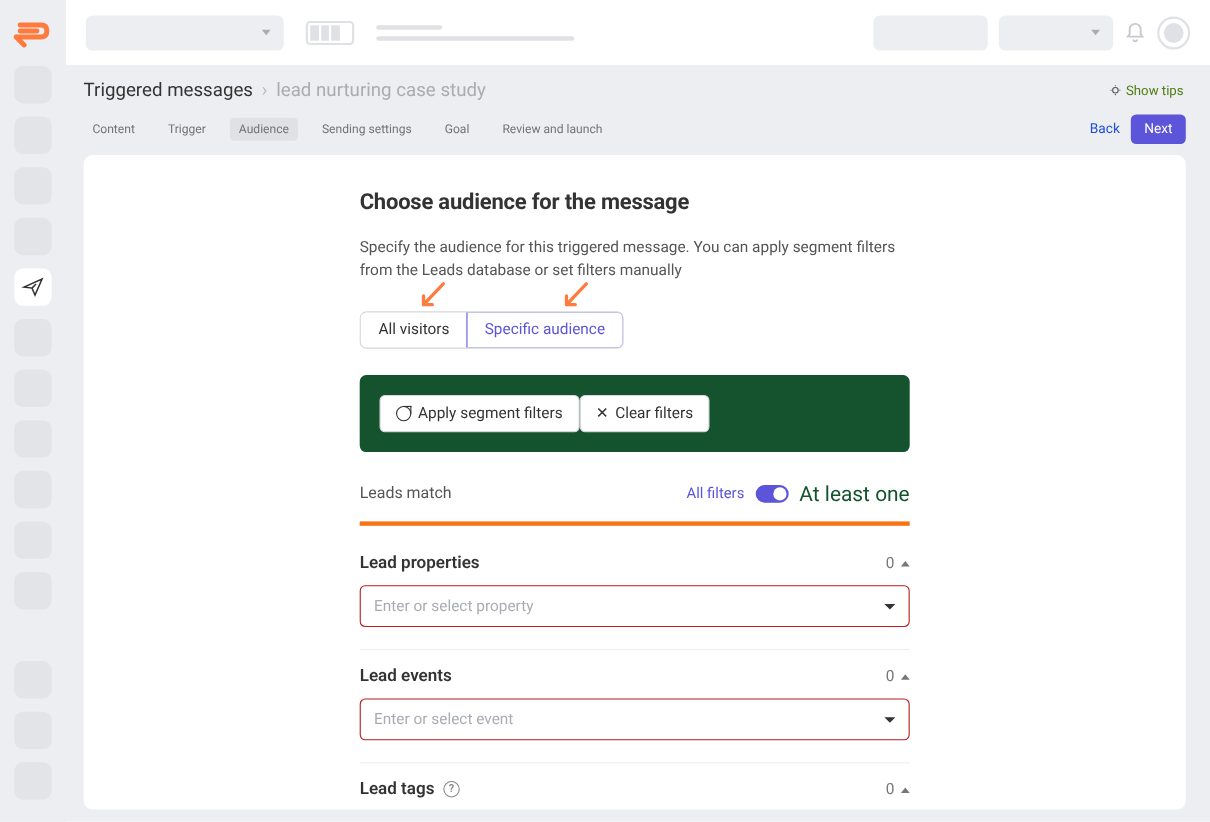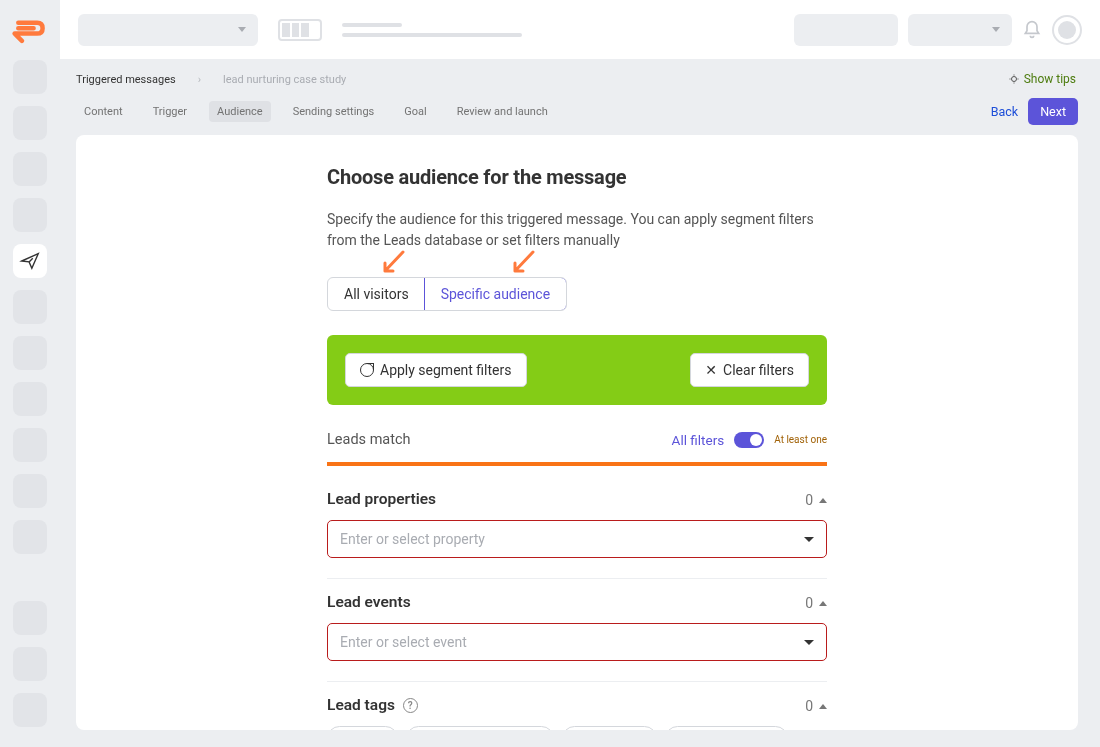--- a/index.html
+++ b/index.html
@@ -24,21 +24,21 @@
   .topbar-right { margin-left:auto; display:flex; align-items:center; gap:10px; }
   .topbtn { width:104px; height:32px; background:#eceef1; border-radius:6px; }
   .topbtn.sel { display:flex; align-items:center; justify-content:flex-end; padding-right:12px;}
   .avatar-ring { width:30px; height:30px; border:2px solid #dfe1e5; border-radius:50%; display:flex; align-items:center; justify-content:center;}
   .avatar-ring > div { width:18px; height:18px; background:#dfe1e5; border-radius:50%;}
   .chev { width:0;height:0;border-left:4px solid transparent;border-right:4px solid transparent;border-top:5px solid #a9acb2;}
 
   
   .page { padding-left:16px; padding-right:22px; overflow:hidden; flex:1; }
   .crumb-row { display:flex; align-items:center; justify-content:space-between; padding:12px 2px 8px 0;}
-  .crumbs { font-size:11px; color:#333; display:flex; align-items:center; gap:22px;}
+  .crumbs { font-size:17px; color:#333; display:flex; align-items:center; gap:8px;}
   .crumbs .sep { color:#b6b9be; }
   .crumb2 { color:#a9acb2; }
   .tips { font-size:12px; color:#4d7c0f; display:flex; align-items:center; gap:4px; }
 
   .tabs-row { display:flex; align-items:center; justify-content:space-between; padding:4px 0 10px; }
   .tabs { display:flex; gap:14px; font-size:11px; color:#737373; }
   .tab { padding:4px 8px; border-radius:4px; cursor:pointer; }
   .tab.active { background:#dfe1e5; }
   .nav-btns { display:flex; gap:10px; align-items:center; }
   .back-btn { font-size:12.5px; color:#1d4ed8; cursor:pointer; }
@@ -52,31 +52,31 @@
 
   .seg { display:inline-flex; border:1px solid #d4d7dc; border-radius:6px; overflow:hidden; font-size:14px; position:relative;}
   .seg > div { padding:8px 16px; cursor:pointer; }
   .seg-1 { color:#333;text-align:center; }
   .seg-2 { color:#5c54d9; outline:1px solid #5c54d9; border-radius:0 5px 5px 0; position:relative;}
 
   
   .arrow { position:absolute; width:30px; height:30px; pointer-events:none;}
   .arrow svg { stroke:#ff7a3d; stroke-width:3; fill:none; stroke-linecap:round;}
 
-  .filter-box { background:#84cc16; border-radius:6px; margin-top:24px; padding:18px 18px; display:flex; justify-content:space-between;}
+  .filter-box { background:#14532d; border-radius:6px; margin-top:24px; padding:18px 18px; display:flex; }
   .btn { background:#fff; border:1px solid #d4d7dc; border-radius:5px; padding:8px 14px; font-size:14px; display:inline-flex; align-items:center; gap:6px; cursor:pointer; color:#333;}
   .icon-pie { width:14px; height:14px; border:1.5px solid #333; border-radius:50%; position:relative;}
   .icon-pie::after{content:"";position:absolute;width:50%;height:50%;border-top:1.5px solid #333;border-right:1.5px solid #333;top:-1px;right:-1px;}
   .icon-x { font-size:14px; line-height:1; }
 
   .match-row { display:flex; justify-content:space-between; align-items:center; margin:20px 0 10px; font-size:14.5px; padding:6px 0 14px; border-bottom:4px solid #f97316;}
   .match-label { color:#555; }
   .match-right { display:flex; align-items:center; gap:10px; }
   .all-filters { color:#5c54d9; font-size:13.5px;}
-  .at-least { color:#a16207; font-size:10px;}
+  .at-least { color:#14532d; font-size:19px;}
   .toggle { width:30px; height:16px; background:#5c54d9; border-radius:10px; position:relative;}
   .toggle::after{content:"";position:absolute;width:12px;height:12px;background:#fff;border-radius:50%;top:2px;right:2px;}
 
   .section { padding:14px 0 14px; border-bottom:1px solid #eceef1;}
   .section:last-child{border-bottom:none;}
   .sec-head { display:flex; justify-content:space-between; align-items:flex-end; margin-bottom:12px;}
   .sec-title { font-size:15.5px; font-weight:600; color:#333;}
   .sec-cnt { color:#777; font-size:14px; display:flex; align-items:center; gap:6px;}
   .caret-up { width:0;height:0;border-left:4px solid transparent;border-right:4px solid transparent;border-bottom:5px solid #777;}
 

